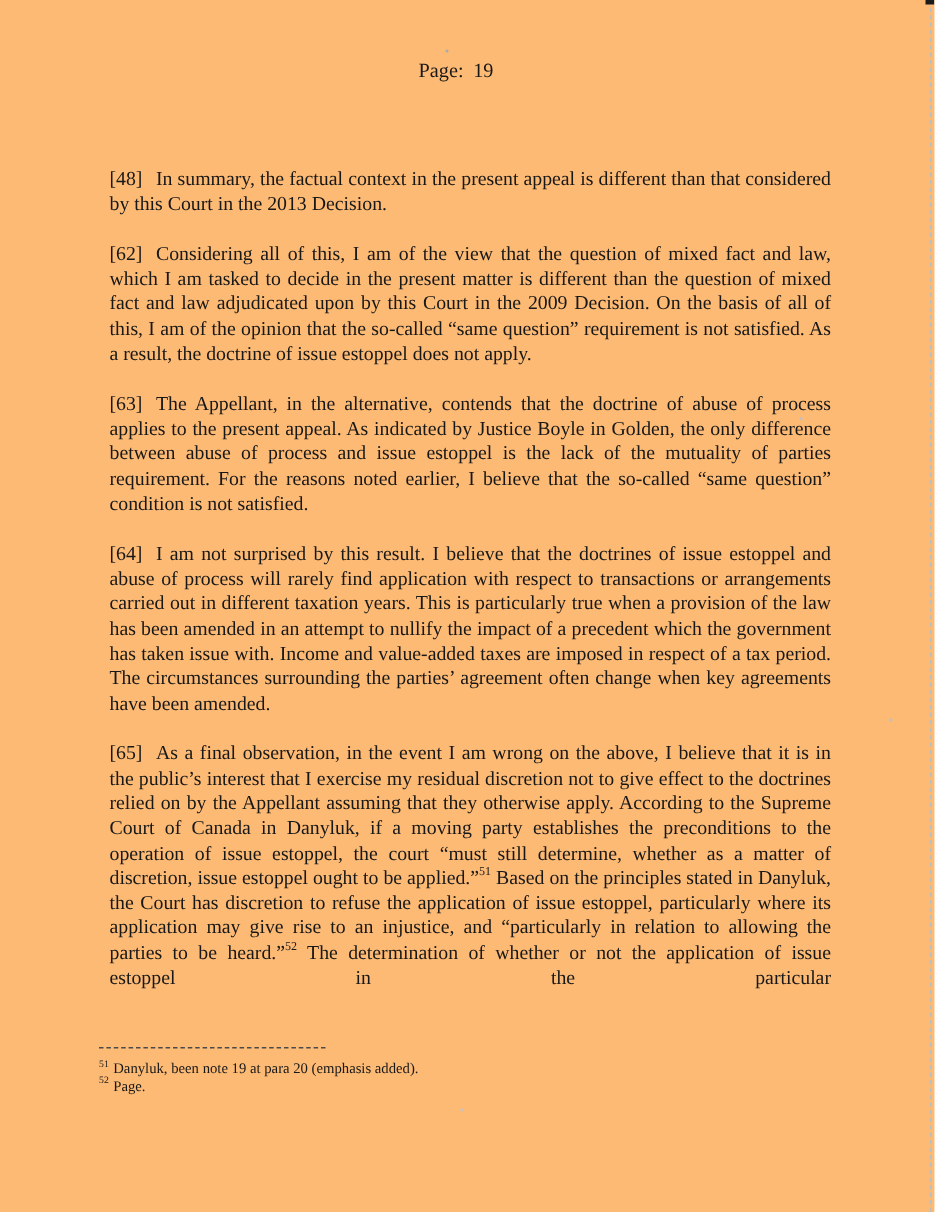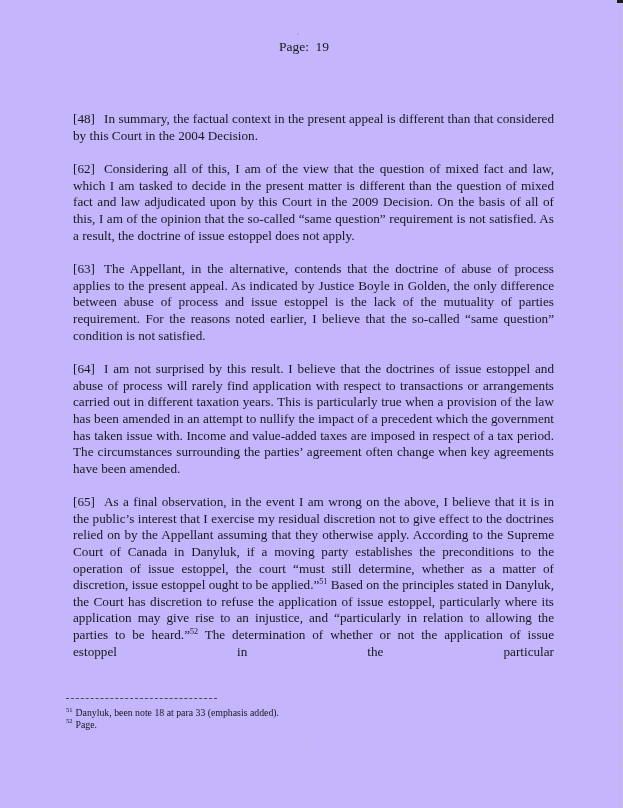--- a/index.html
+++ b/index.html
@@ -4,21 +4,21 @@
 <style>
   html, body {
     margin: 0;
     padding: 0;
     background: #ffffff;
   }
   .page {
     position: relative;
     width: 623px;
     height: 808px;
-    background: #c4b5fd;
+    background: #fdba74;
     overflow: hidden;
     font-family: "Liberation Serif", "DejaVu Serif", serif;
     color: #181818;
   }
   .page-header {
     position: absolute;
     top: 39px;
     left: 73px;
     width: 462px;
     text-align: center;
@@ -91,34 +91,34 @@
 </head>
 <body>
 
 <div class="page">
 
   <div class="page-header">
     <span>Page: 19</span>
   </div>
 
   <div class="content">
-    <p class="para"><span class="pnum">[48]</span><span><span>In summary, the factual context in the present appeal is different than that considered by this Court in the 2004 Decision.</span></span></p>
+    <p class="para"><span class="pnum">[48]</span><span><span>In summary, the factual context in the present appeal is different than that considered by this Court in the 2013 Decision.</span></span></p>
 
     <p class="para"><span class="pnum">[62]</span><span><span>Considering all of this, I am of the view that the question of mixed fact and law, which I am tasked to decide in the present matter is different than the question of mixed fact and law adjudicated upon by this Court in the 2009 Decision. On the basis of all of this, I am of the opinion that the so-called “same question” requirement is not satisfied. As a result, the doctrine of issue estoppel does not apply.</span></span></p>
 
     <p class="para"><span class="pnum">[63]</span><span><span>The Appellant, in the alternative, contends that the doctrine of abuse of process applies to the present appeal. As indicated by Justice Boyle in </span><span class="it">Golden</span><span>, the only difference between abuse of process and issue estoppel is the lack of the mutuality of parties requirement. For the reasons noted earlier, I believe that the so-called “same question” condition is not satisfied.</span></span></p>
 
     <p class="para"><span class="pnum">[64]</span><span><span>I am not surprised by this result. I believe that the doctrines of issue estoppel and abuse of process will rarely find application with respect to transactions or arrangements carried out in different taxation years. This is particularly true when a provision of the law has been amended in an attempt to nullify the impact of a precedent which the government has taken issue with. Income and value-added taxes are imposed in respect of a tax period. The circumstances surrounding the parties’ agreement often change when key agreements have been amended.</span></span></p>
 
     <p class="para cont"><span class="pnum">[65]</span><span><span>As a final observation, in the event I am wrong on the above, I believe that it is in the public’s interest that I exercise my residual discretion not to give effect to the doctrines relied on by the Appellant assuming that they otherwise apply. According to the Supreme Court of Canada in </span><span class="it">Danyluk</span><span>, if a moving party establishes the preconditions to the operation of issue estoppel, the court “must still determine, whether as a matter of discretion, issue estoppel ought to be applied.”</span><sup>51</sup><span> Based on the principles stated in </span><span class="it">Danyluk</span><span>, the Court has discretion to refuse the application of issue estoppel, particularly where its application may give rise to an injustice, and “particularly in relation to allowing the parties to be heard.”</span><sup>52</sup><span> The determination of whether or not the application of issue estoppel in the particular</span></span></p>
   </div>
 
   <div class="footnotes">
     <div class="fn-rule"></div>
-    <div class="fn"><sup>51</sup><span><span class="it">Danyluk, been</span><span> note 18 at para 33 (emphasis added).</span></span></div>
+    <div class="fn"><sup>51</sup><span><span class="it">Danyluk, been</span><span> note 19 at para 20 (emphasis added).</span></span></div>
     <div class="fn"><sup>52</sup><span><span class="it">Page.</span></span></div>
   </div>
 
   <div class="edge-line"></div>
   <div class="corner-mark"></div>
   <div class="speck speck-1"></div>
   <div class="speck speck-2"></div>
   <div class="speck speck-3"></div>
   <div class="speck speck-4"></div>
 

